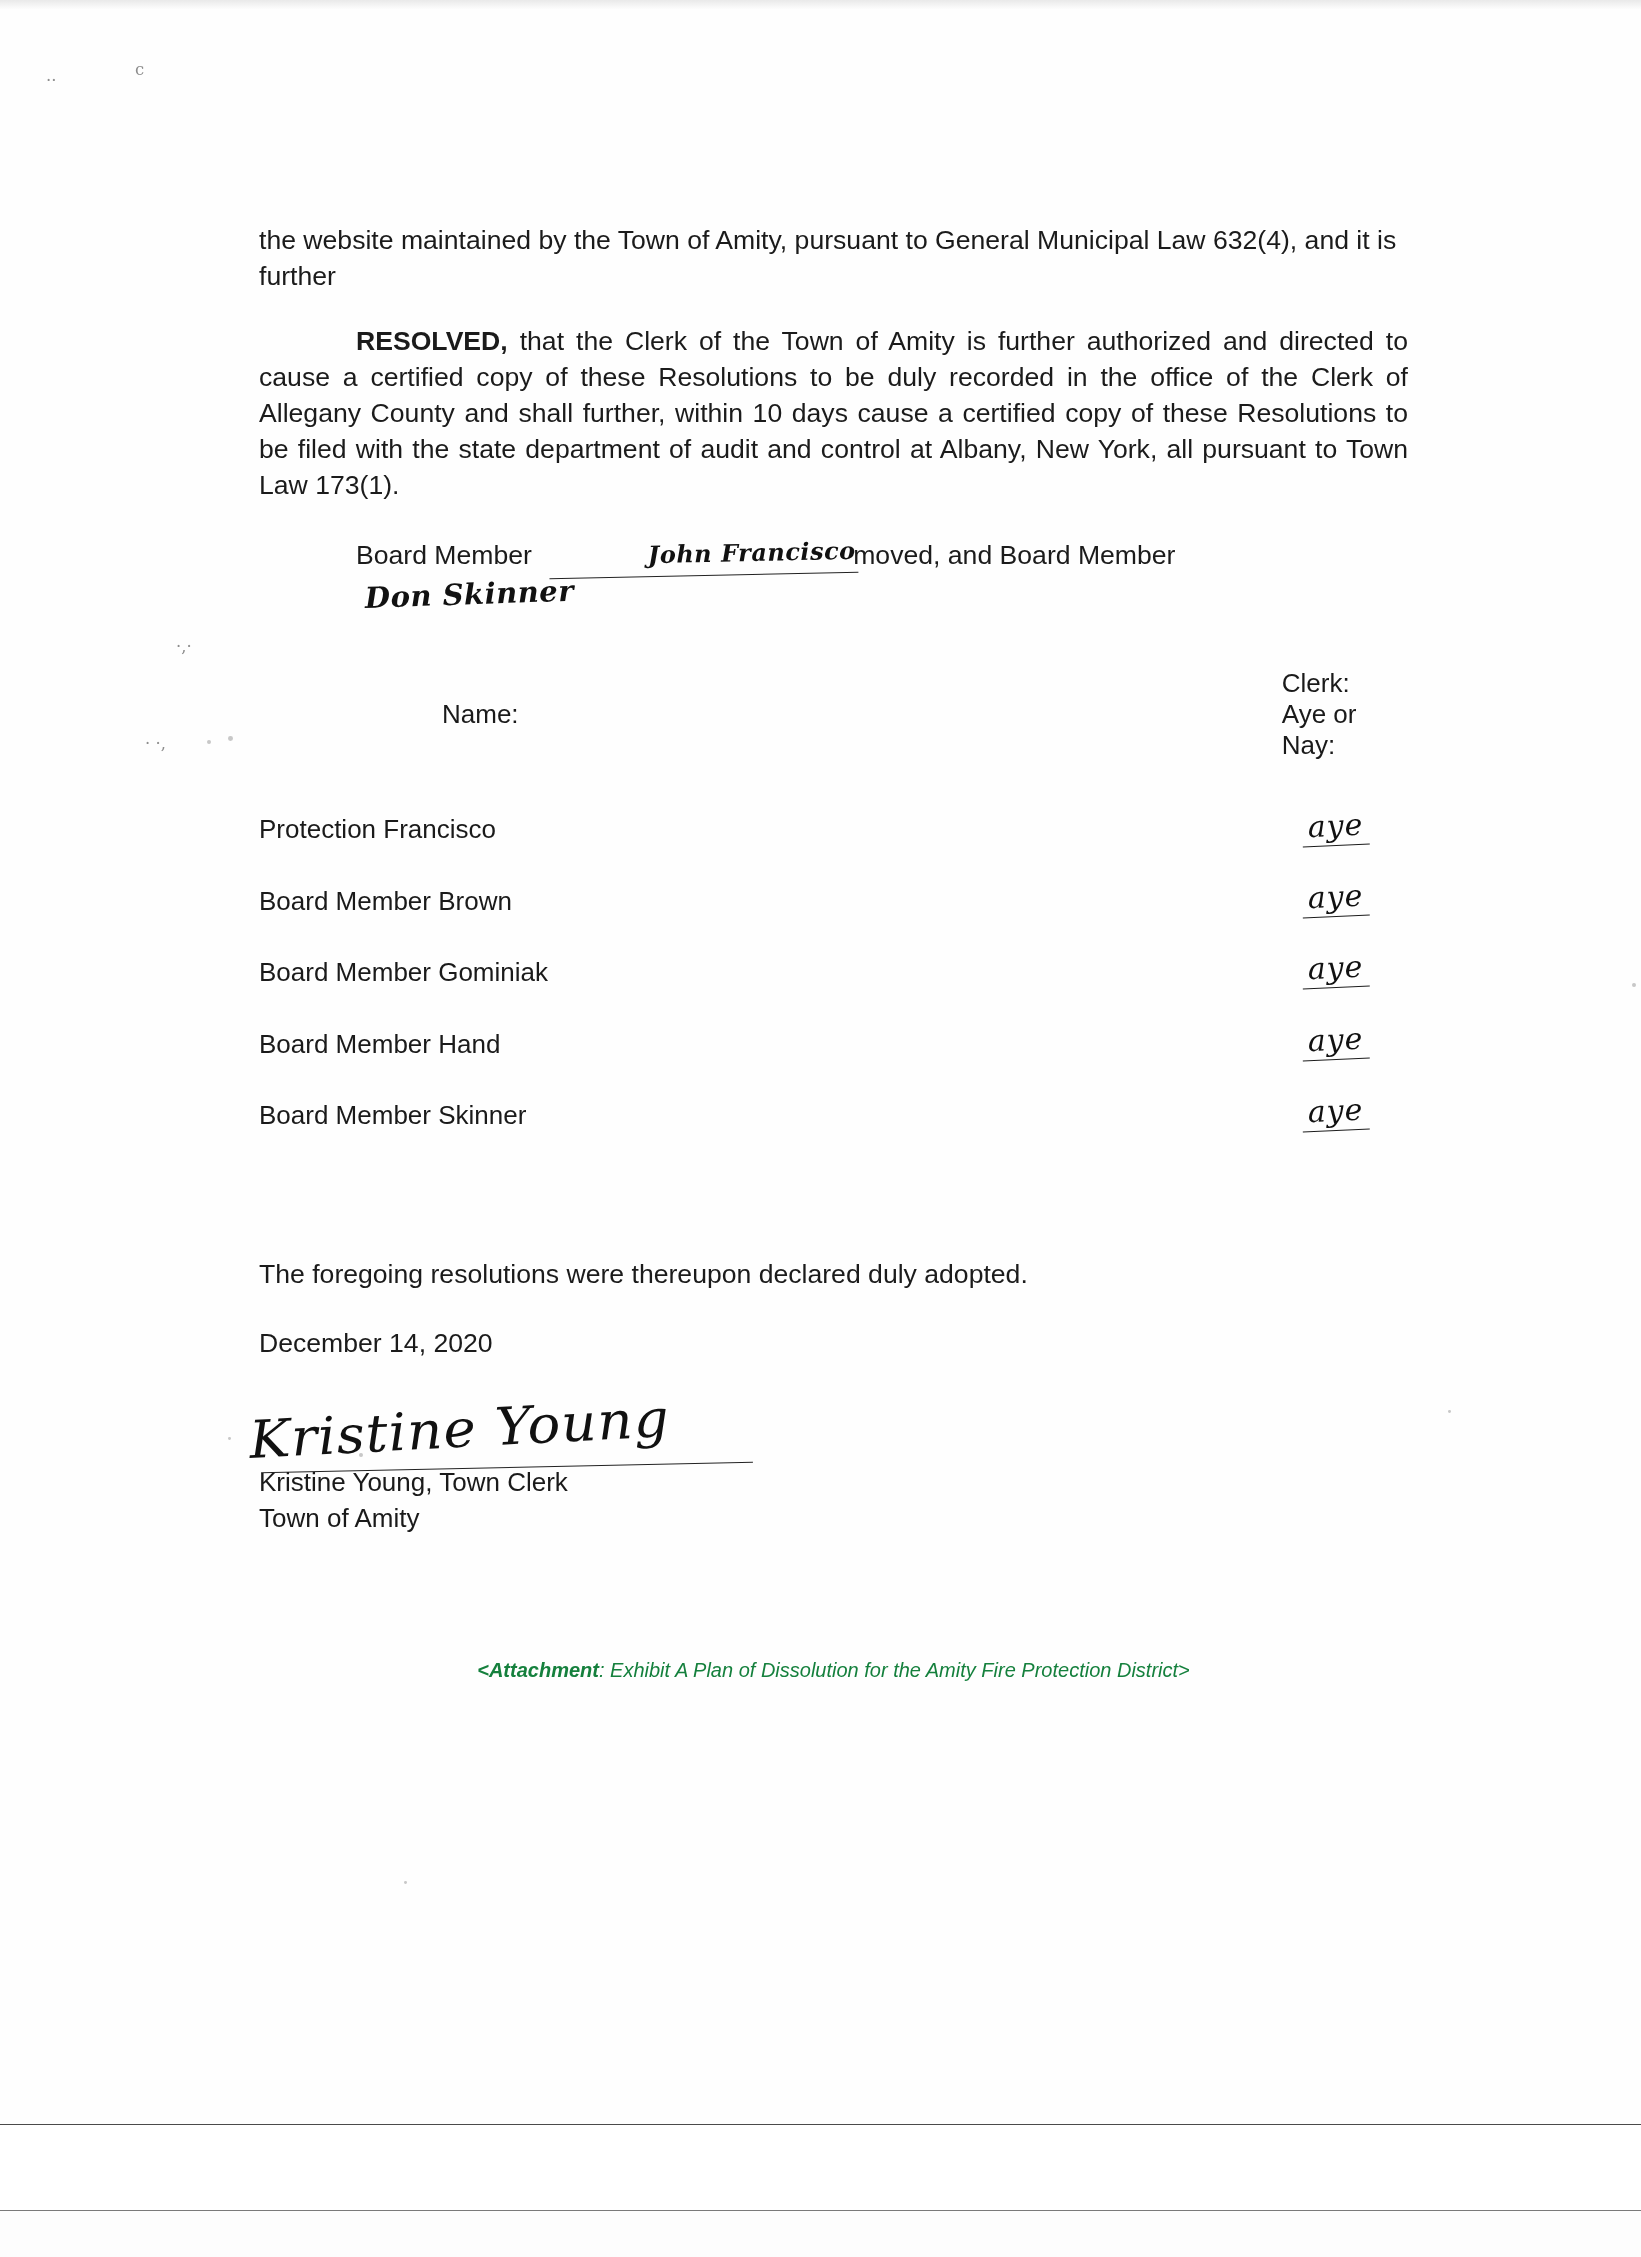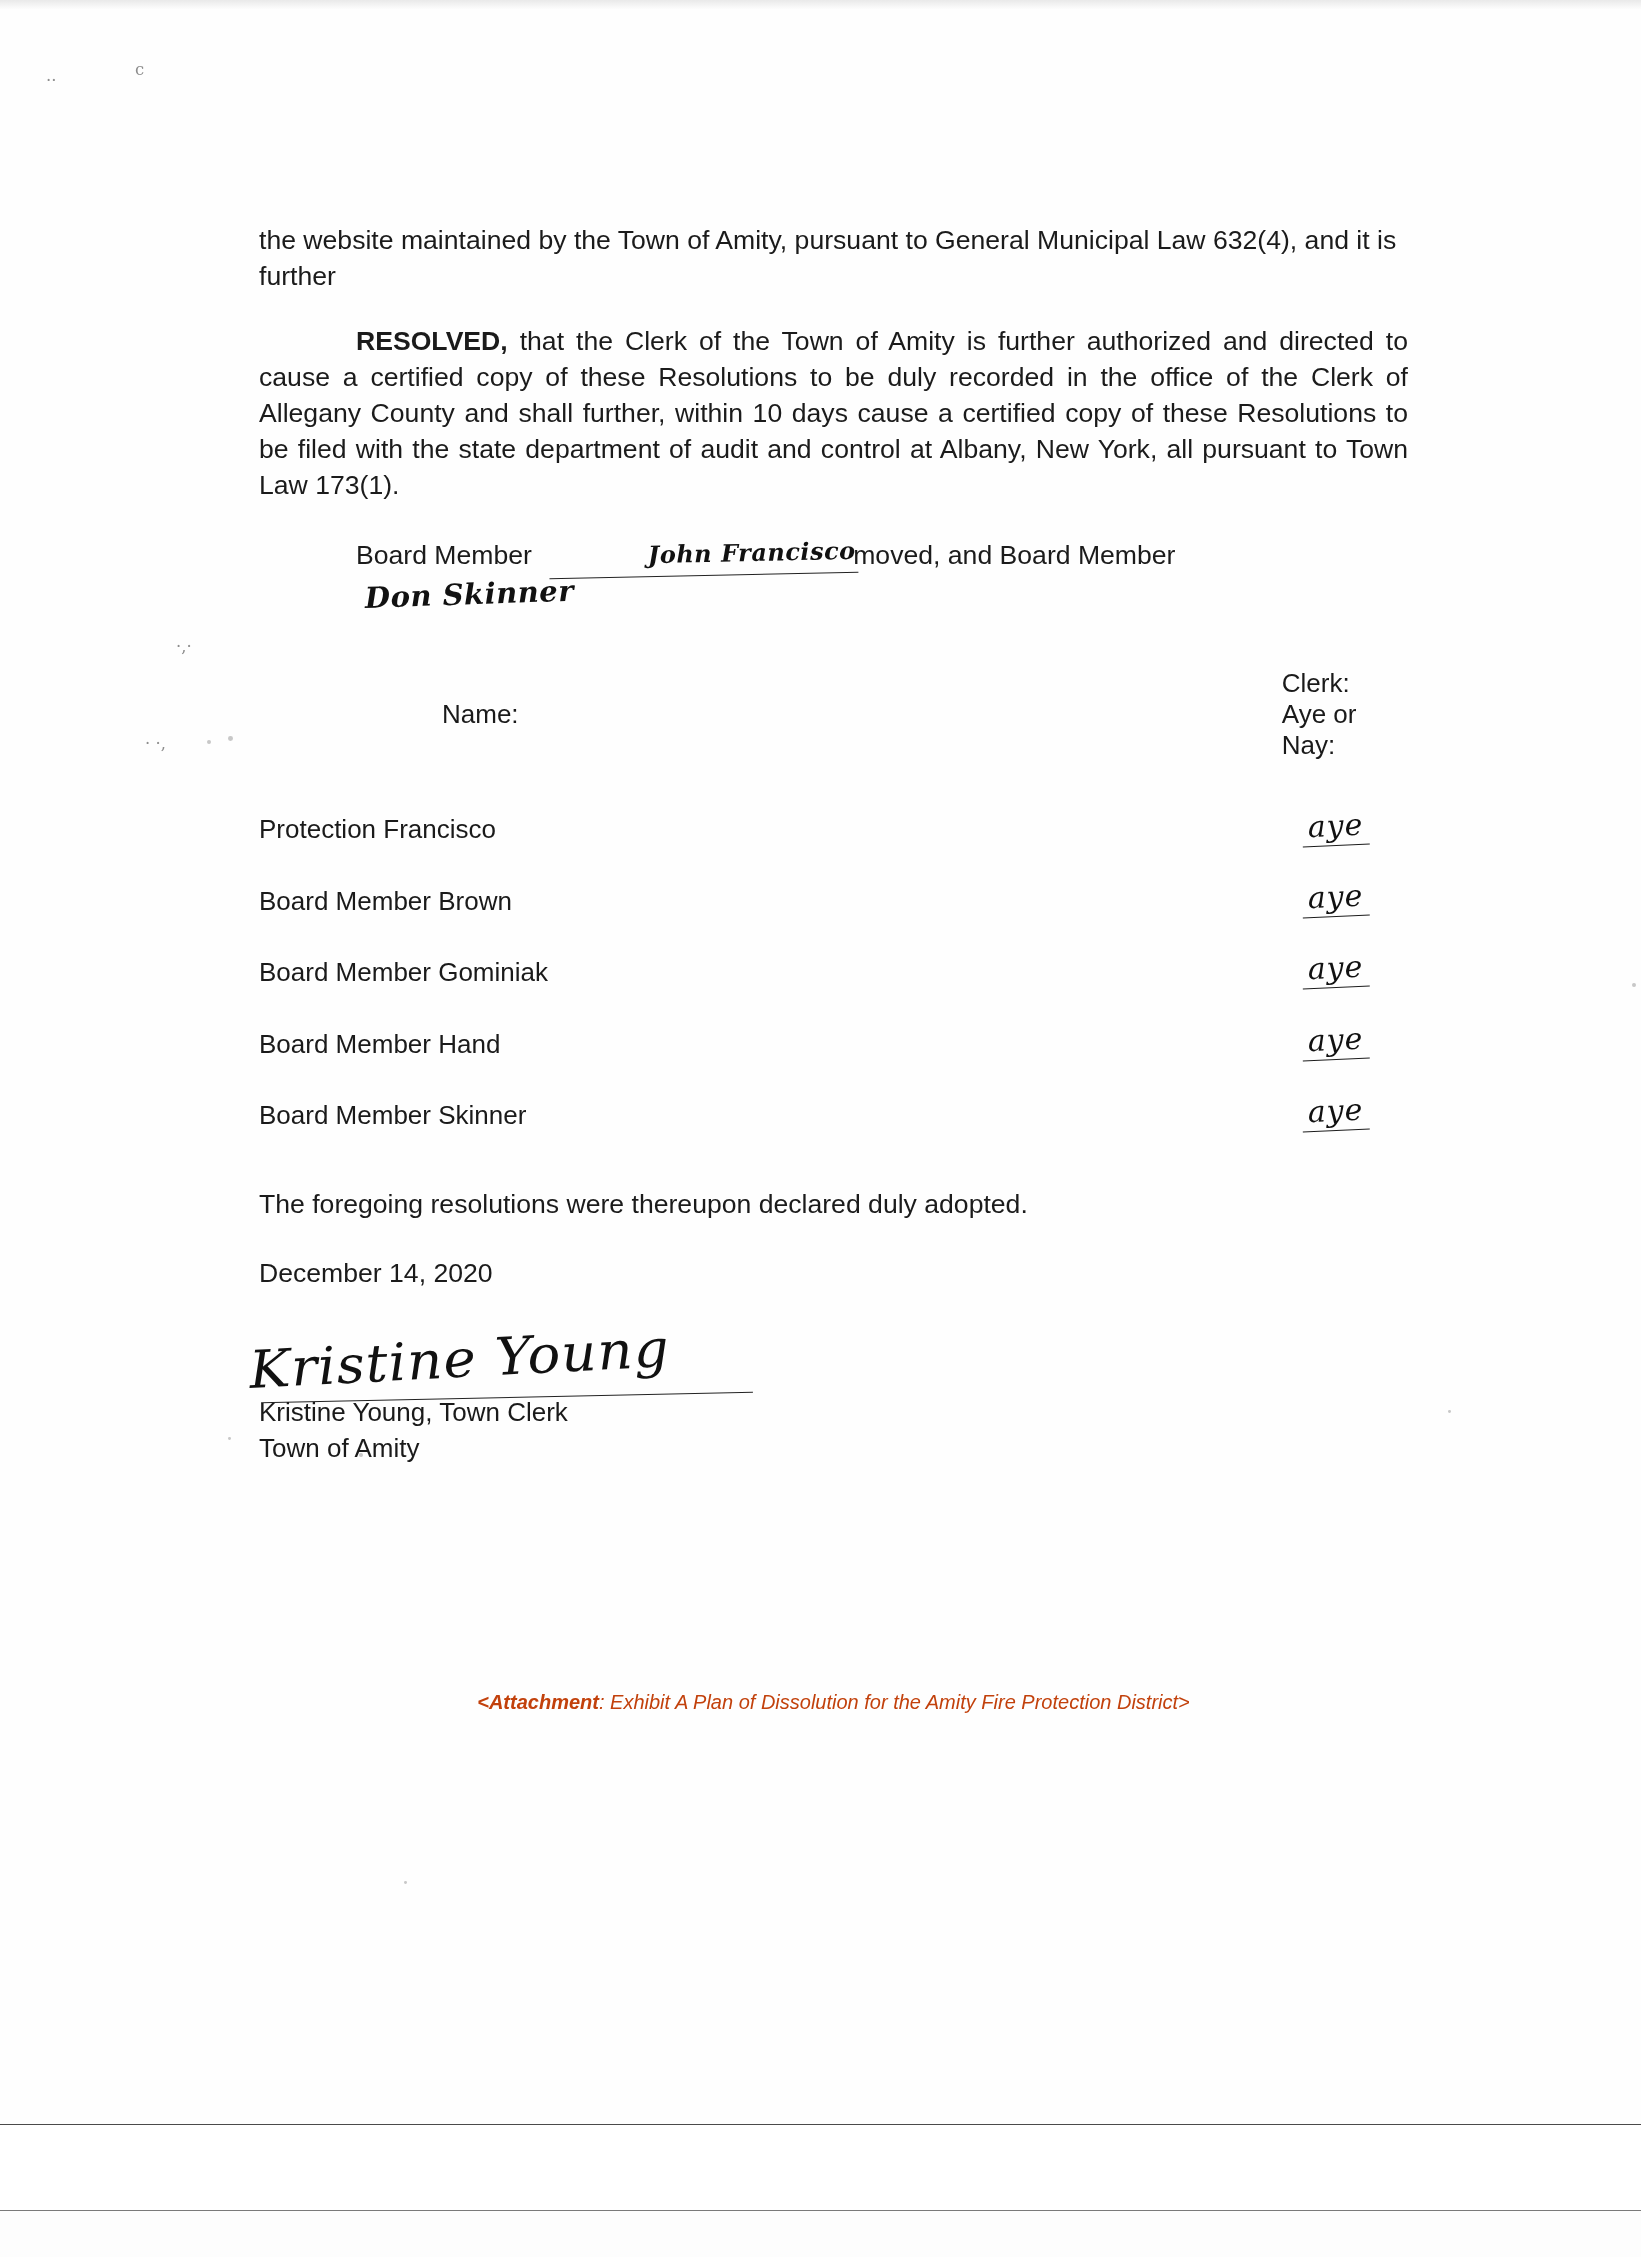--- a/index.html
+++ b/index.html
@@ -144,21 +144,21 @@
     font-style: italic;
     font-size: 30px;
     color: #111;
     transform: rotate(-2.5deg);
     border-bottom: 1.7px solid #1d1d1d;
     padding: 0 5.8px 1.9px 5.8px;
     letter-spacing: 1px;
   }
 
   .para-adopted {
-    margin-top: 35px;
+    margin-top: 105px;
   }
   .para-date {
     margin-top: 33px;
   }
 
   
   .sig-block {
     margin-top: 46px;
     position: relative;
     height: 116px;
@@ -198,22 +198,21 @@
   }
 
   .attachment-note {
     position: absolute;
     left: 259px;
     top: 1659px;
     width: 1149px;
     text-align: center;
     font-size: 20px;
     font-style: italic;
-    color: #c2410c;
-    margin-top: 32px;
+    color: #15803d;
   }
   .attachment-note b { font-weight: bold; }
 
   
   .speckle {
     position: absolute;
     background: #9b9b9b;
     border-radius: 50%;
     opacity: 0.55;
   }

